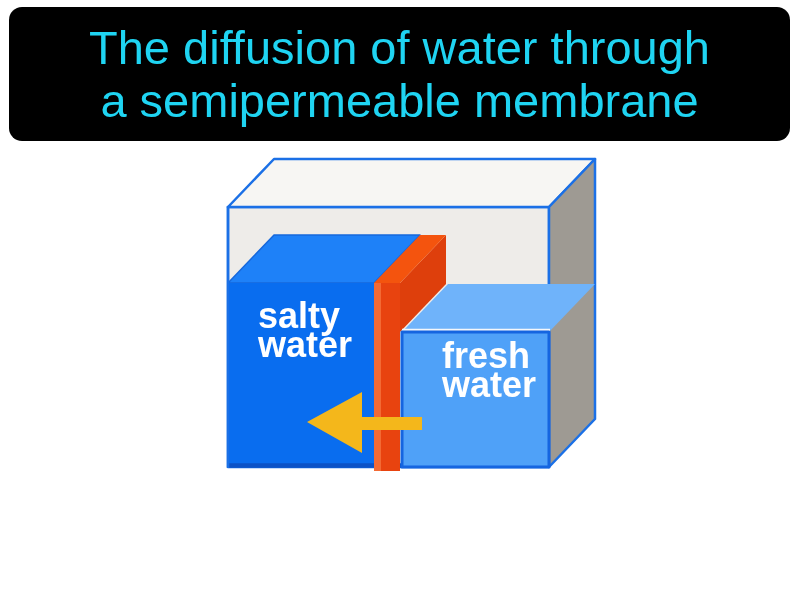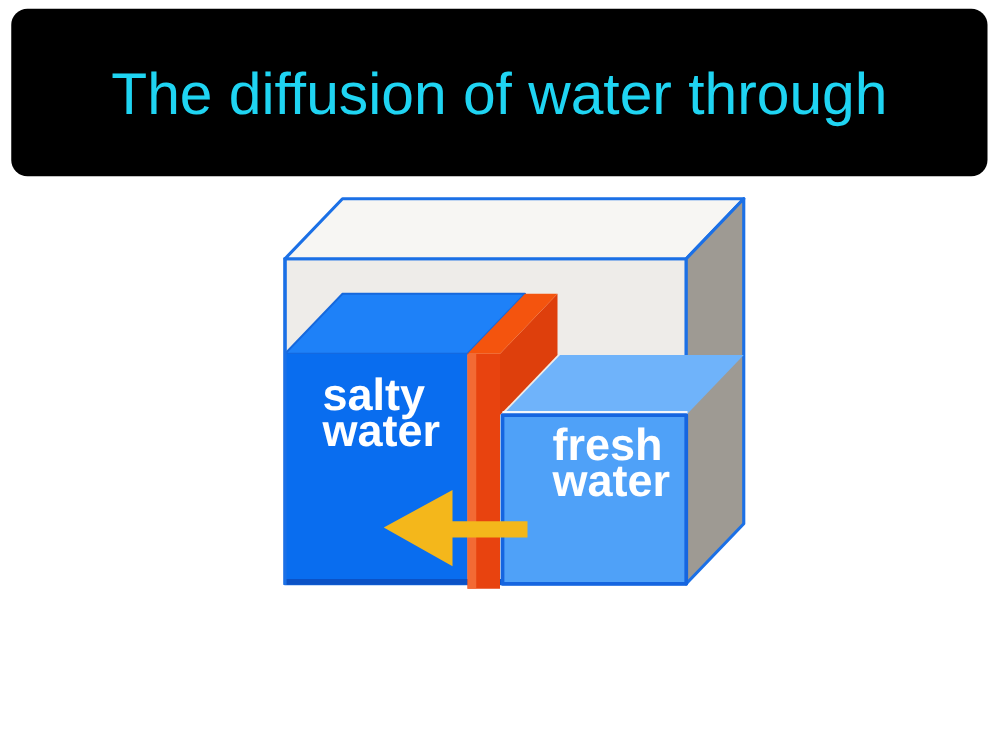--- a/index.html
+++ b/index.html
@@ -36,20 +36,21 @@
     font-weight:700;
     font-size:36px;
     fill:#FFFFFF;
   }
 </style>
 </head>
 <body>
 
 <div class="banner">
   <div>The diffusion of water through</div>
+  <div>a semipermeable membrane</div>
 </div>
 
 <svg class="diagram-svg" viewBox="0 0 800 600" xmlns="http://www.w3.org/2000/svg">
 
   <polygon class="edge" points="228,207 549,207 549,467 228,467" fill="#EEECE9"></polygon>
   <polygon class="edge" points="228,207 549,207 595,159 274,159" fill="#F7F6F3"></polygon>
   <polygon class="edge" points="549,207 595,159 595,419 549,467" fill="#9E9A93"></polygon>
 
   <polygon class="subtle-edge" points="228,283 374,283 420,235 274,235" fill="#1E81F8"></polygon>
   <polygon class="no-stroke" points="228,283 374,283 374,467 228,467" fill="#096DEF"></polygon>

